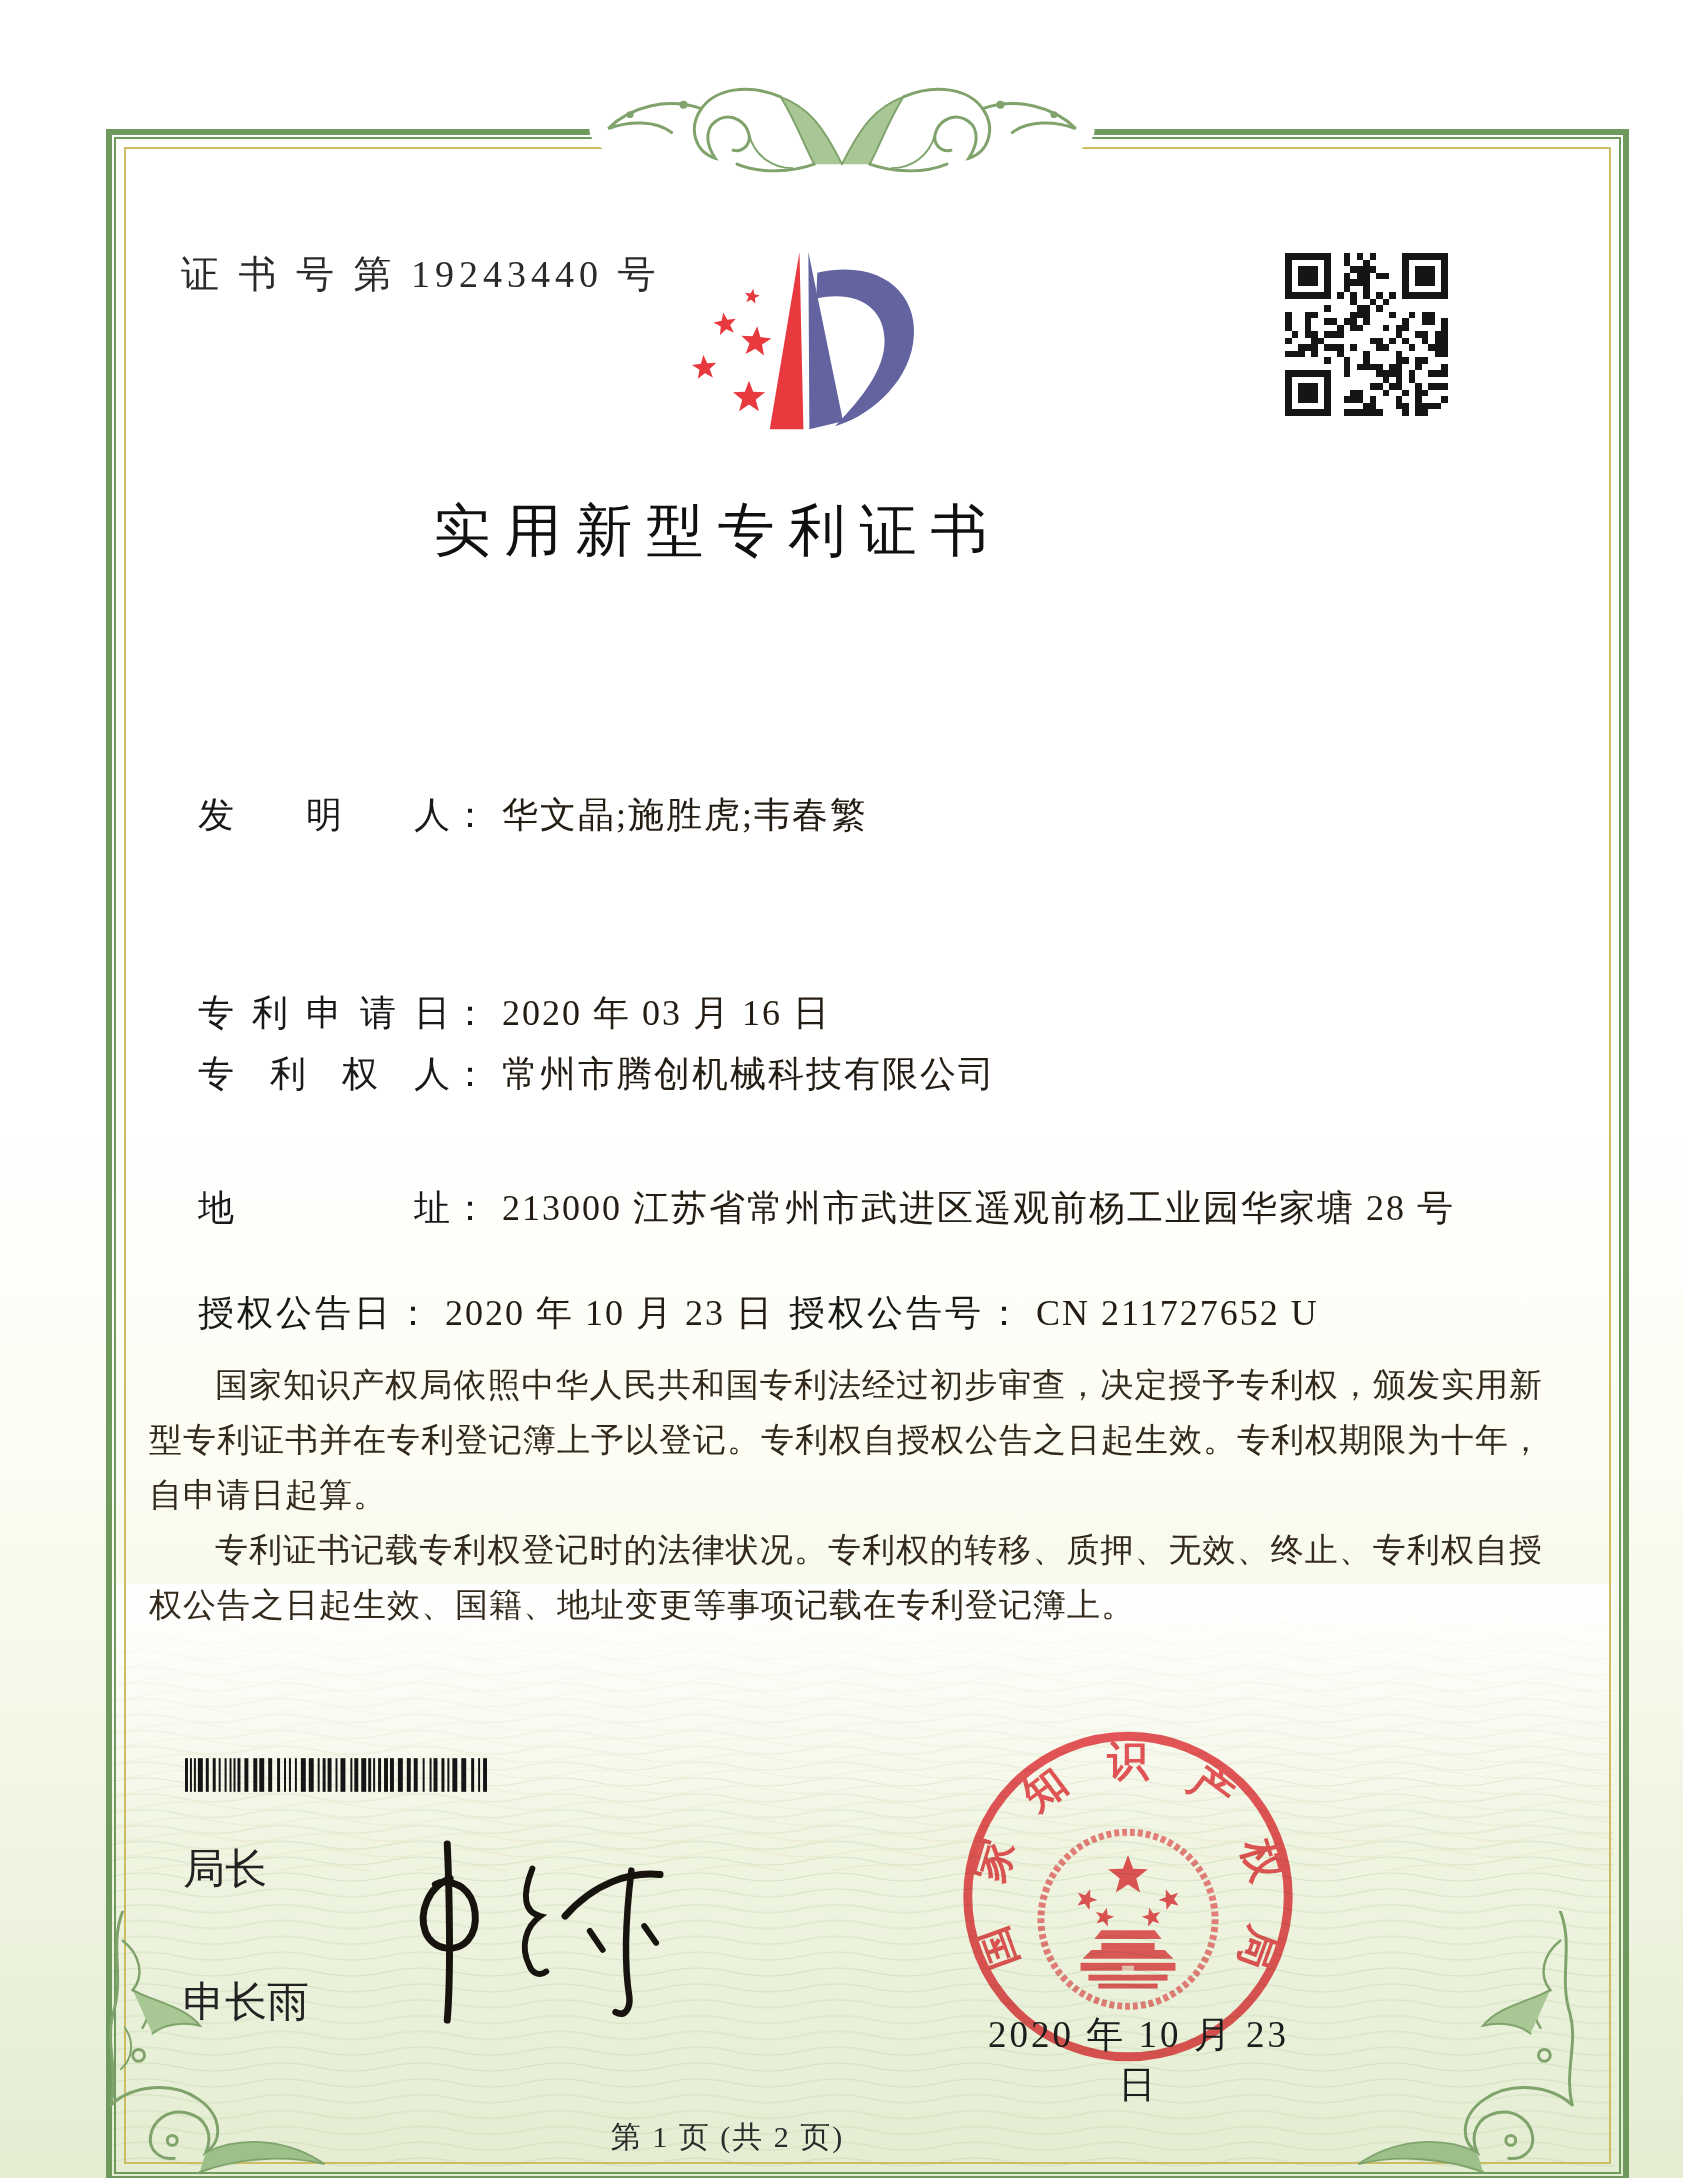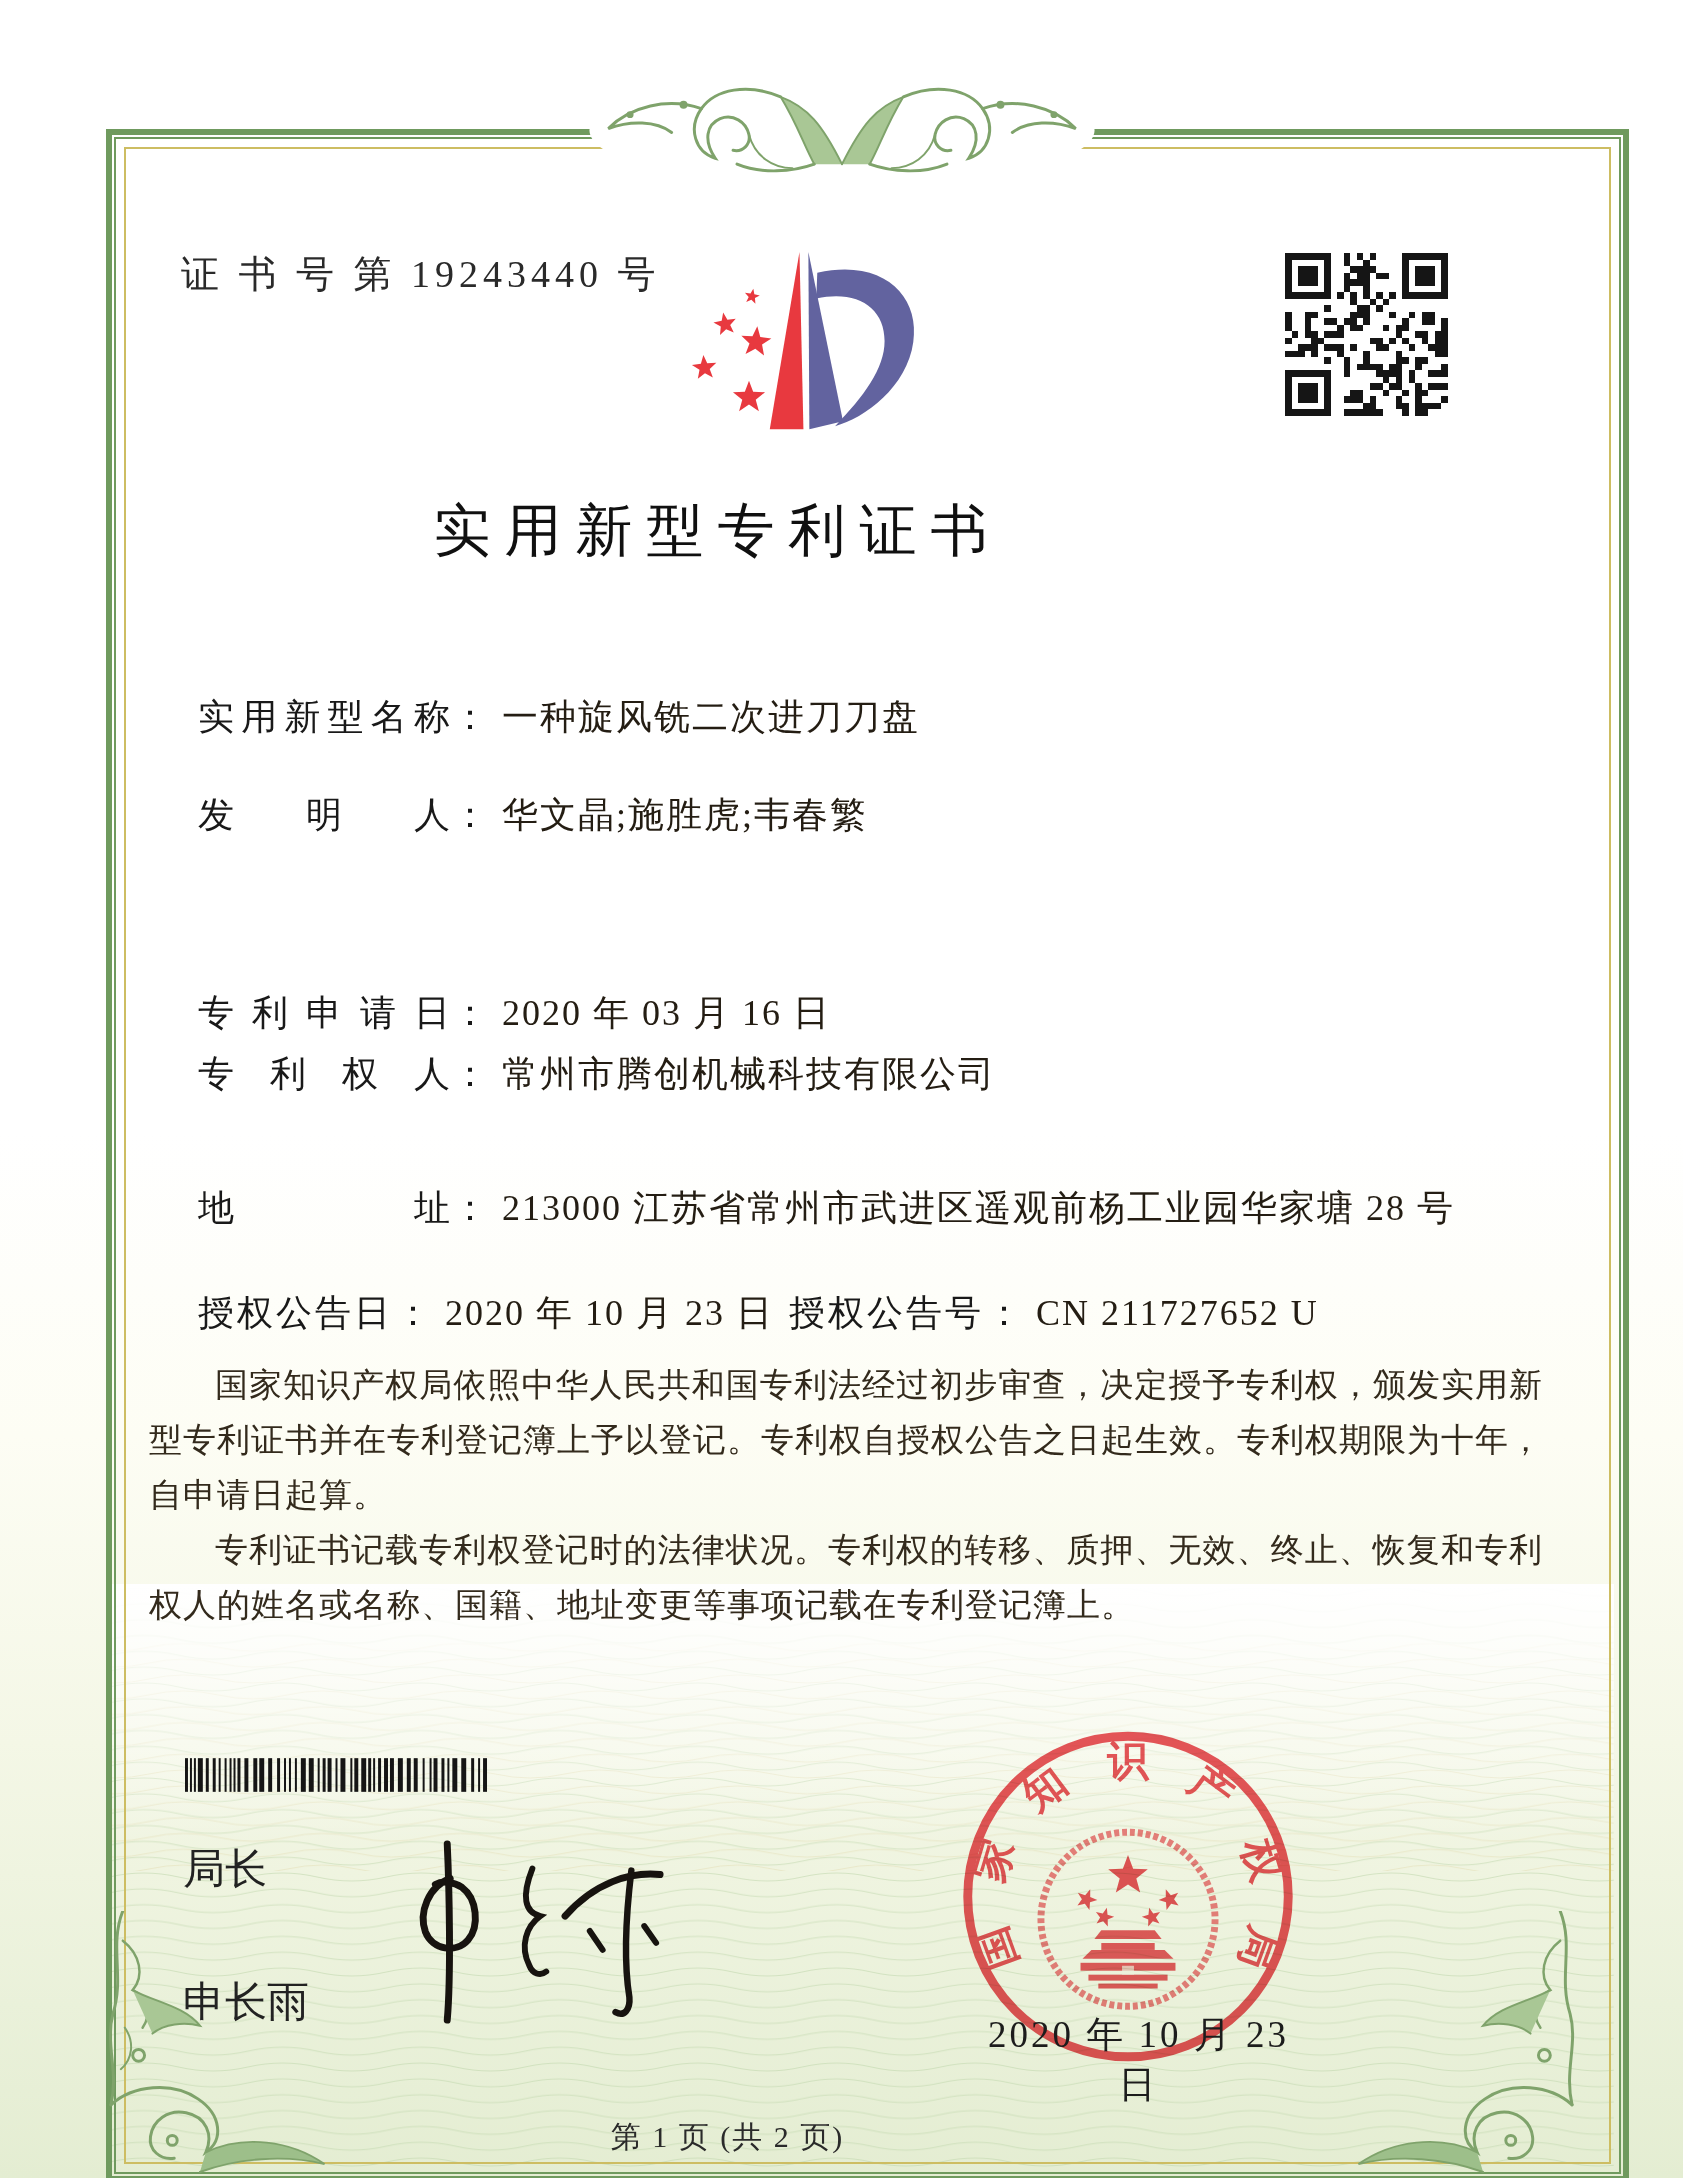--- a/index.html
+++ b/index.html
@@ -320,23 +320,20 @@
         <rect x="13" y="24" width="1" height="1"></rect>
         <rect x="14" y="24" width="1" height="1"></rect>
         <rect x="18" y="24" width="1" height="1"></rect>
         <rect x="20" y="24" width="1" height="1"></rect>
         <rect x="21" y="24" width="1" height="1"></rect>
       </g>
   </svg>
 
   <div class="title">实用新型专利证书</div>
 
-  <div class="frow" style="top:693px">
-    <span class="flabel">实用新型名称</span><span class="fcolon">：</span><span class="fvalue">一种旋风铣二次进刀刀盘</span>
-  </div>
   <div class="frow" style="top:791px">
     <span class="flabel">发明人</span><span class="fcolon">：</span><span class="fvalue">华文晶;施胜虎;韦春繁</span>
   </div>
   <div class="frow" style="top:989px">
     <span class="flabel">专利申请日</span><span class="fcolon">：</span><span class="fvalue">2020 年 03 月 16 日</span>
   </div>
   <div class="frow" style="top:1050px">
     <span class="flabel">专利权人</span><span class="fcolon">：</span><span class="fvalue">常州市腾创机械科技有限公司</span>
   </div>
   <div class="frow" style="top:1184px">
@@ -347,21 +344,21 @@
     <span class="gpair" style="left:0">
       <span class="glabel">授权公告日</span><span class="fcolon">：</span><span class="fvalue">2020 年 10 月 23 日</span>
     </span>
     <span class="gpair" style="left:591px">
       <span class="glabel">授权公告号</span><span class="fcolon">：</span><span class="fvalue">CN 211727652 U</span>
     </span>
   </div>
 
   <div class="bodytext">
     <p>国家知识产权局依照中华人民共和国专利法经过初步审查，决定授予专利权，颁发实用新型专利证书并在专利登记簿上予以登记。专利权自授权公告之日起生效。专利权期限为十年，自申请日起算。</p>
-    <p>专利证书记载专利权登记时的法律状况。专利权的转移、质押、无效、终止、恢复和专利权人的姓名或名称、国籍、地址变更等事项记载在专利登记簿上。</p>
+    <p>专利证书记载专利权登记时的法律状况。专利权的转移、质押、无效、终止、专利权自授权公告之日起生效、国籍、地址变更等事项记载在专利登记簿上。</p>
   </div>
 
   <svg class="barcode" width="303" height="34" viewBox="0 0 306 34">
     <g id="barcode-bars" fill="#151515">
         <rect x="0" y="0" width="3" height="34"></rect>
         <rect x="5" y="0" width="2" height="34"></rect>
         <rect x="9" y="0" width="2" height="34"></rect>
         <rect x="13" y="0" width="5" height="34"></rect>
         <rect x="21" y="0" width="3" height="34"></rect>
         <rect x="28" y="0" width="3" height="34"></rect>

